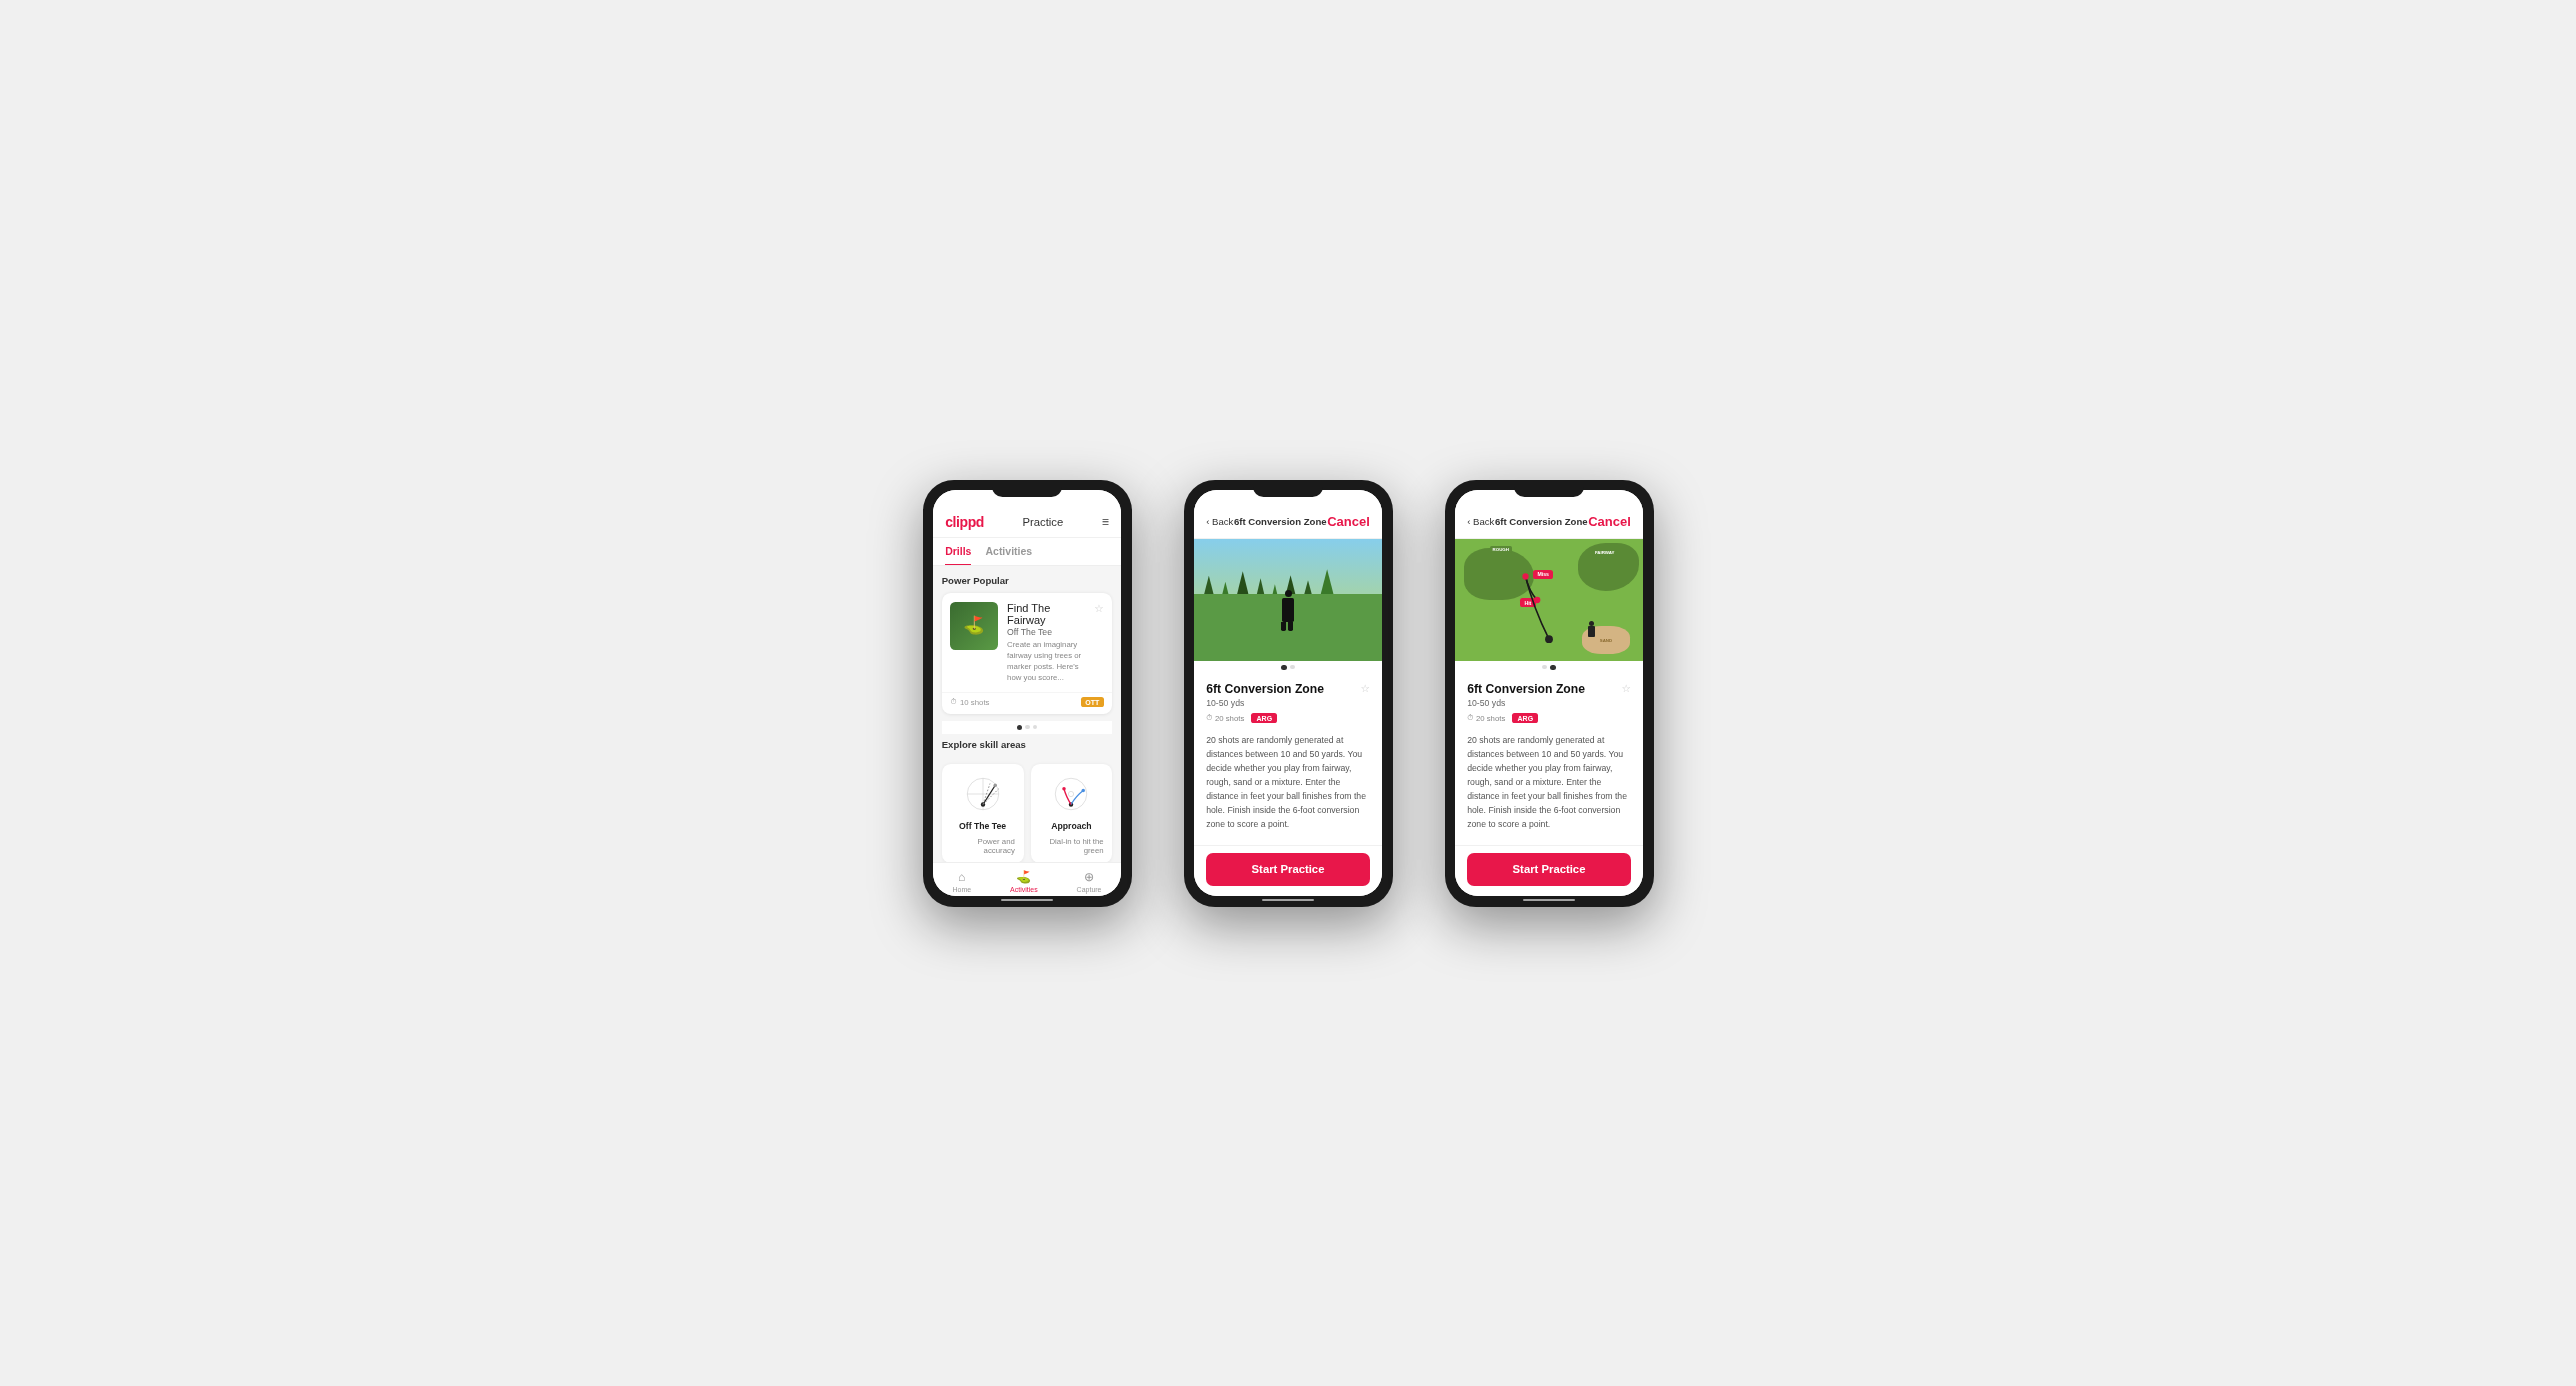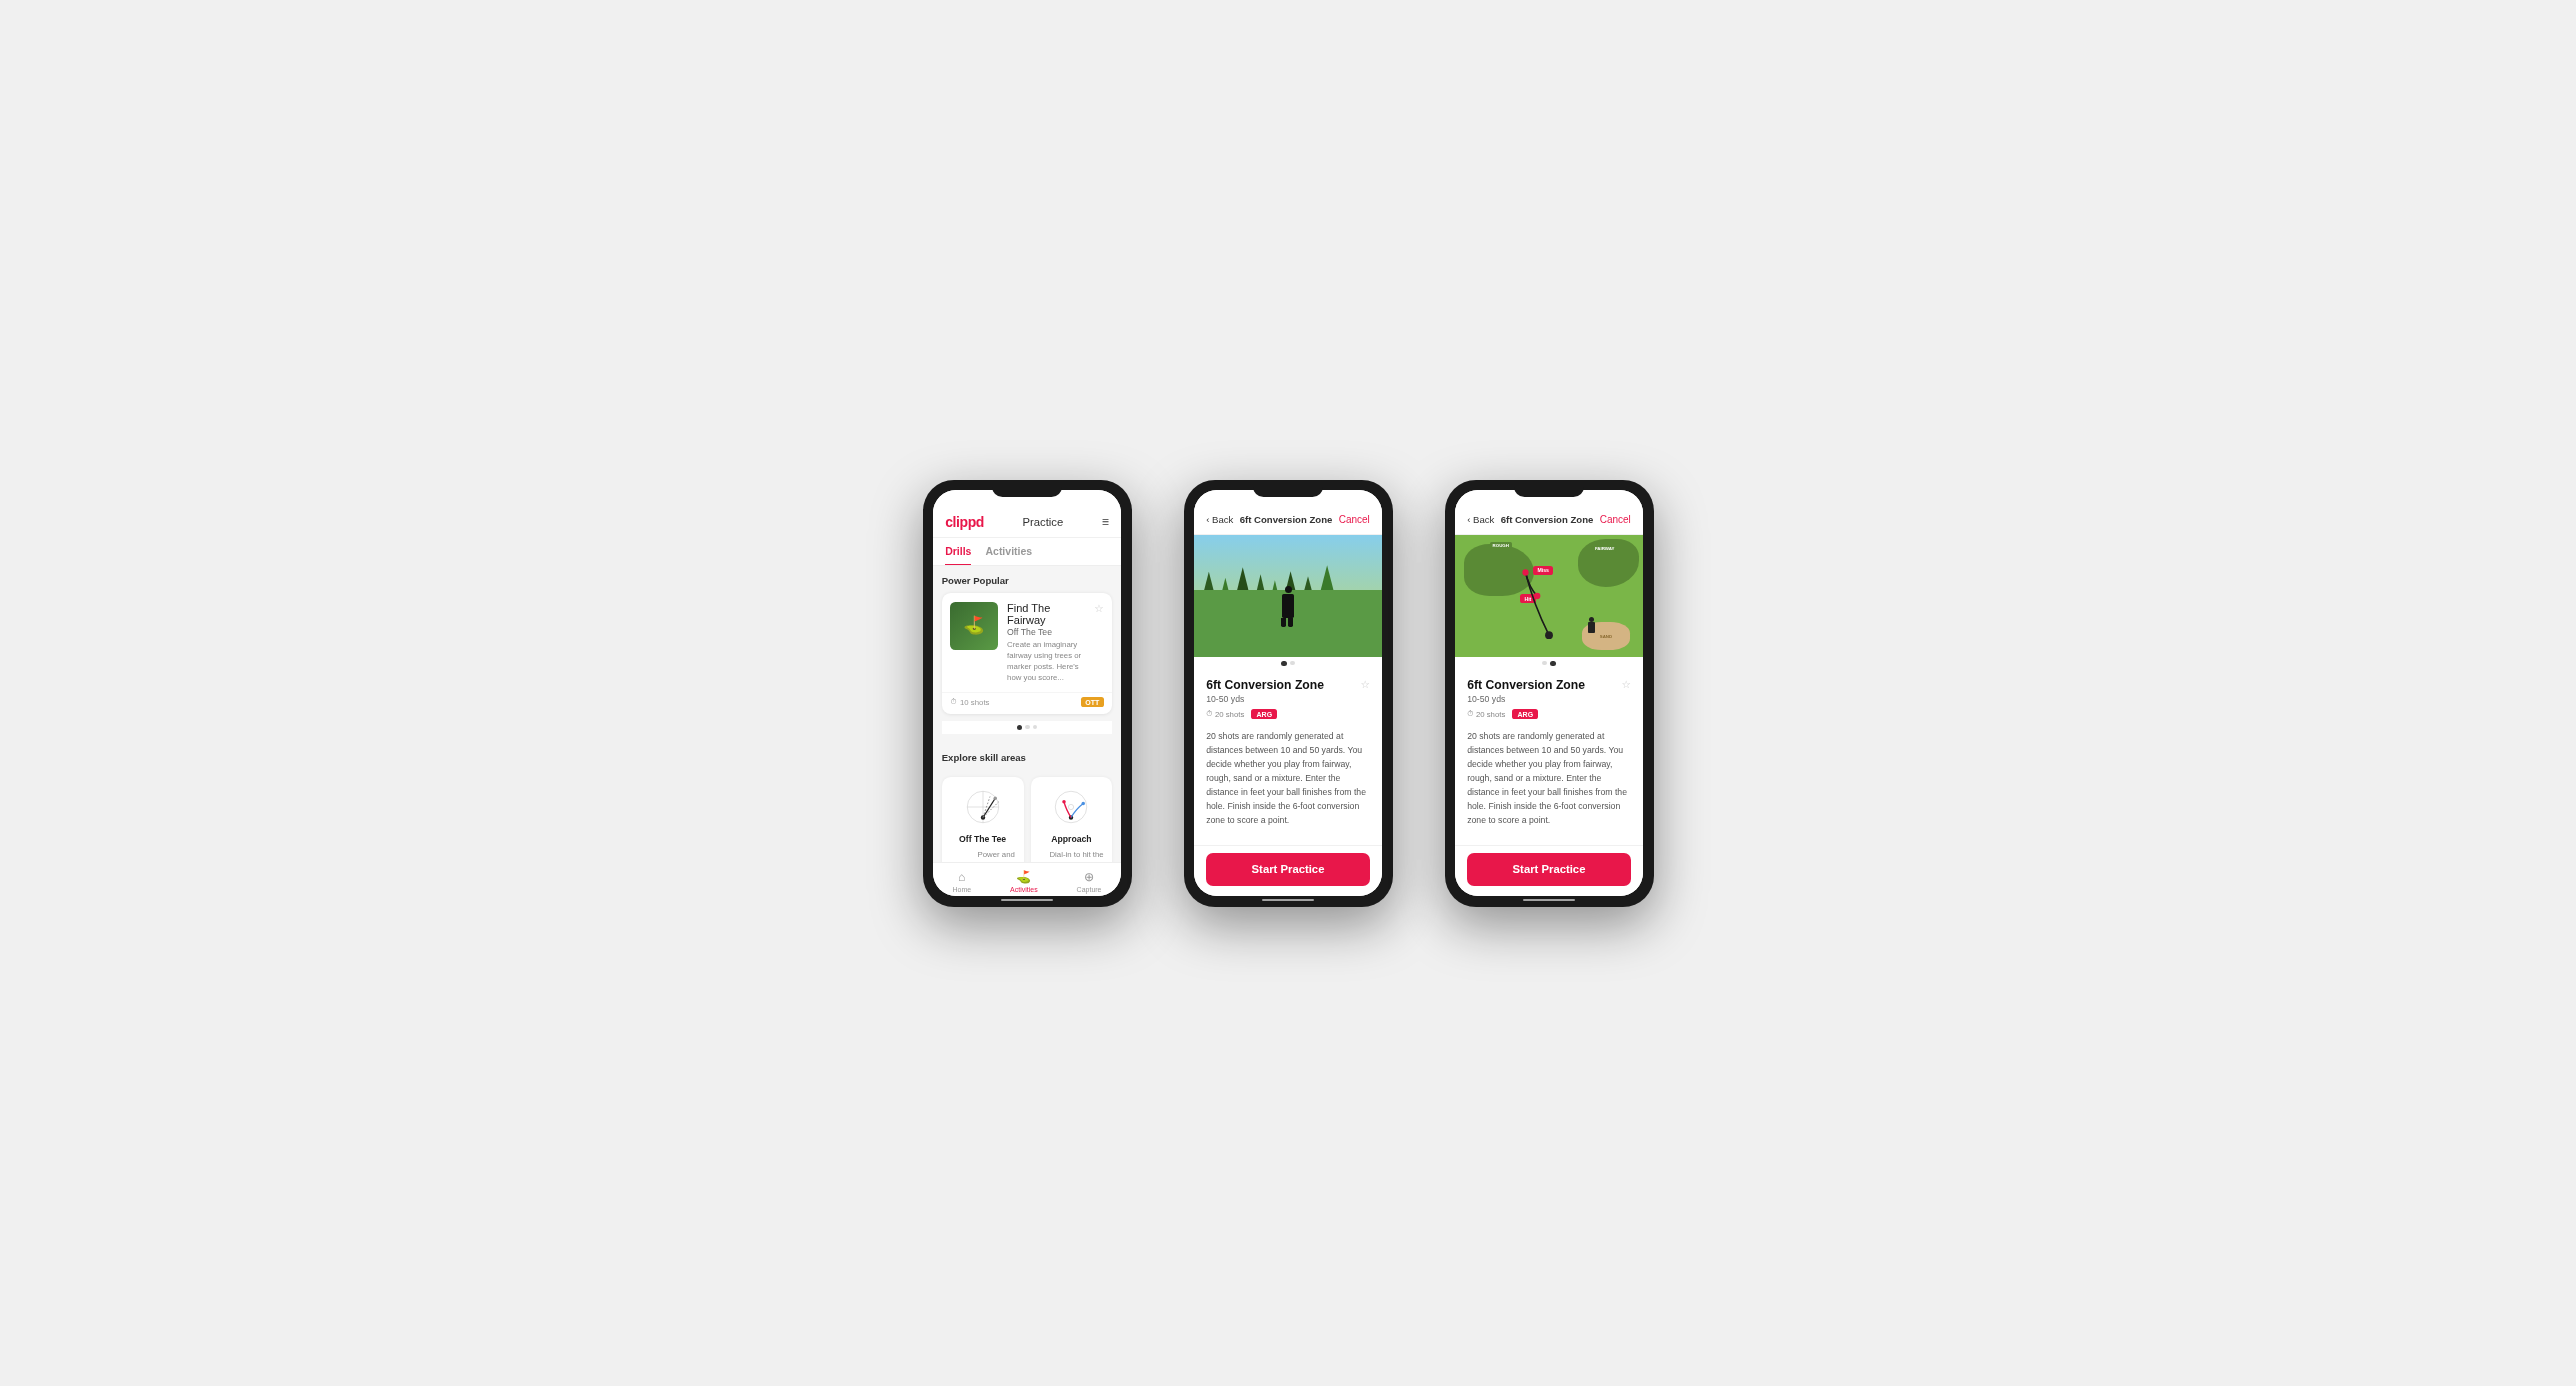--- a/index.html
+++ b/index.html
@@ -289,22 +289,23 @@
       gap: 2.6px;
       color: #333;
       font-size: 9.6px;
     }
     .detail-nav-title {
       font-size: 9.6px;
       font-weight: 600;
       color: #333;
     }
     .detail-cancel {
-      font-size: 10px;
+      font-size: 13px;
       color: #e8174a;
+      font-weight: bold;
     }
     .detail-image {
       width: 100%;
       height: 122px;
       background: #3a7a30;
       flex-shrink: 0;
       position: relative;
       overflow: hidden;
     }
     .golf-scene {
@@ -395,21 +396,21 @@
       padding: 3.5px 0;
       background: #fff;
     }
 
     
     .explore-header {
       display: flex;
       justify-content: space-between;
       align-items: center;
       margin-bottom: 7px;
-      margin-top: 18px;
+      margin-top: 5px;
     }
   </style>
 </head>
 <body>
 
 <div class="phones-container">
 
   <div class="phone">
     <div class="phone-notch"></div>
     <div class="phone-screen">

